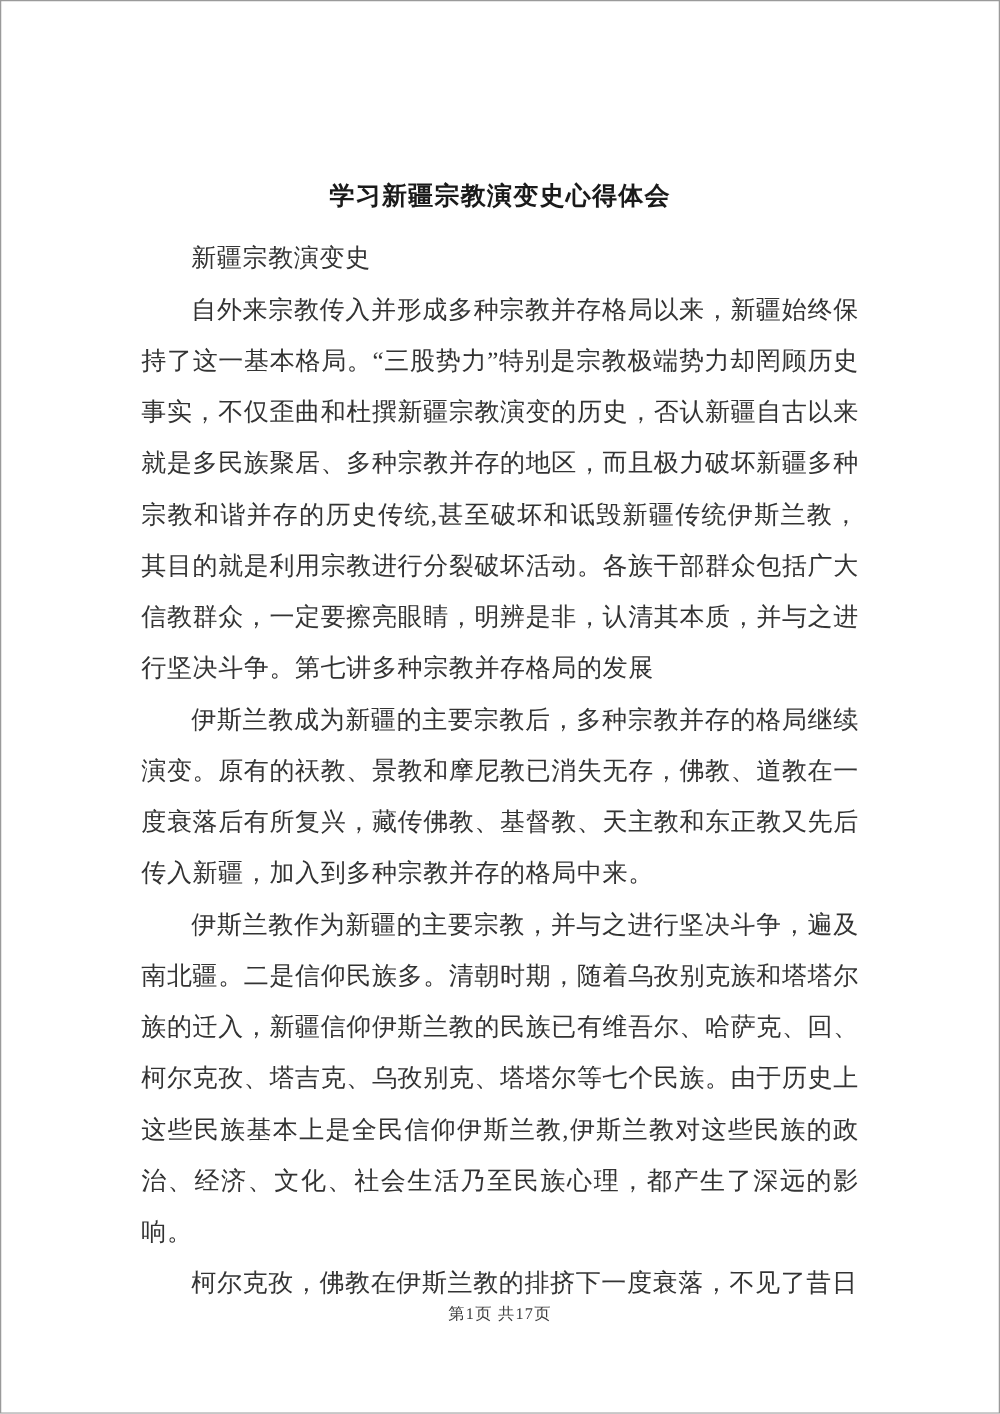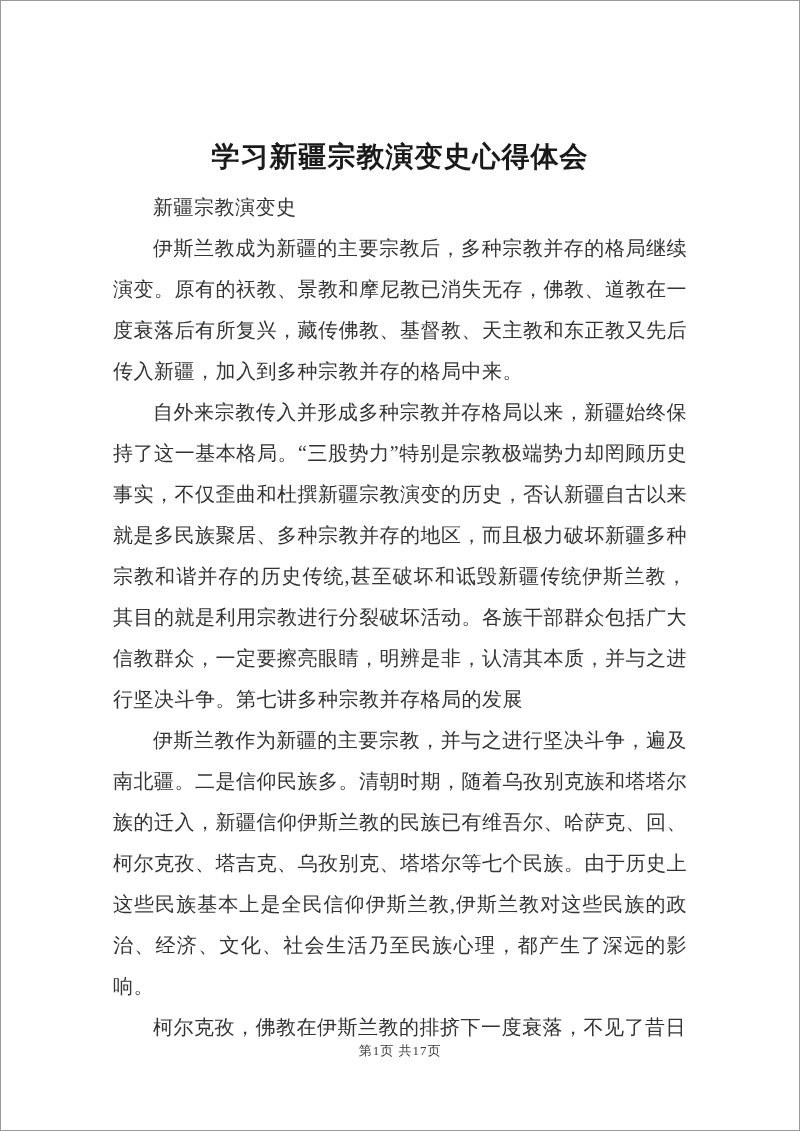--- a/index.html
+++ b/index.html
@@ -15,21 +15,21 @@
     color: #2b2b2b;
     overflow: hidden;
   }
   .content {
     position: absolute;
     left: 112px;
     right: 112px;
     top: 136px;
   }
   .doc-title {
-    font-size: 28px;
+    font-size: 20px;
     font-weight: bold;
     line-height: 40px;
     text-align: center;
     color: #1a1a1a;
     letter-spacing: 1px;
     margin-bottom: 10px;
   }
   .para {
     font-size: 20px;
     line-height: 41px;
@@ -53,23 +53,23 @@
 </style>
 </head>
 <body>
 
 <div class="page">
   <div class="content">
     <h1 class="doc-title">学习新疆宗教演变史心得体会</h1>
 
     <p class="para">新疆宗教演变史</p>
 
+    <p class="para">自外来宗教传入并形成多种宗教并存格局以来，新疆始终保持了这一基本格局。“三股势力”特别是宗教极端势力却罔顾历史事实，不仅歪曲和杜撰新疆宗教演变的历史，否认新疆自古以来就是多民族聚居、多种宗教并存的地区，而且极力破坏新疆多种宗教和谐并存的历史传统,甚至破坏和诋毁新疆传统伊斯兰教，其目的就是利用宗教进行分裂破坏活动。各族干部群众包括广大信教群众，一定要擦亮眼睛，明辨是非，认清其本质，并与之进行坚决斗争。第七讲多种宗教并存格局的发展</p>
+
     <p class="para">伊斯兰教成为新疆的主要宗教后，多种宗教并存的格局继续演变。原有的祆教、景教和摩尼教已消失无存，佛教、道教在一度衰落后有所复兴，藏传佛教、基督教、天主教和东正教又先后传入新疆，加入到多种宗教并存的格局中来。</p>
-
-    <p class="para">自外来宗教传入并形成多种宗教并存格局以来，新疆始终保持了这一基本格局。“三股势力”特别是宗教极端势力却罔顾历史事实，不仅歪曲和杜撰新疆宗教演变的历史，否认新疆自古以来就是多民族聚居、多种宗教并存的地区，而且极力破坏新疆多种宗教和谐并存的历史传统,甚至破坏和诋毁新疆传统伊斯兰教，其目的就是利用宗教进行分裂破坏活动。各族干部群众包括广大信教群众，一定要擦亮眼睛，明辨是非，认清其本质，并与之进行坚决斗争。第七讲多种宗教并存格局的发展</p>
 
     <p class="para">伊斯兰教作为新疆的主要宗教，并与之进行坚决斗争，遍及南北疆。二是信仰民族多。清朝时期，随着乌孜别克族和塔塔尔族的迁入，新疆信仰伊斯兰教的民族已有维吾尔、哈萨克、回、柯尔克孜、塔吉克、乌孜别克、塔塔尔等七个民族。由于历史上这些民族基本上是全民信仰伊斯兰教,伊斯兰教对这些民族的政治、经济、文化、社会生活乃至民族心理，都产生了深远的影响。</p>
 
     <p class="para">柯尔克孜，佛教在伊斯兰教的排挤下一度衰落，不见了昔日</p>
   </div>
 
   <div class="footer">第1页 共17页</div>
 </div>
 
 </body></html>

